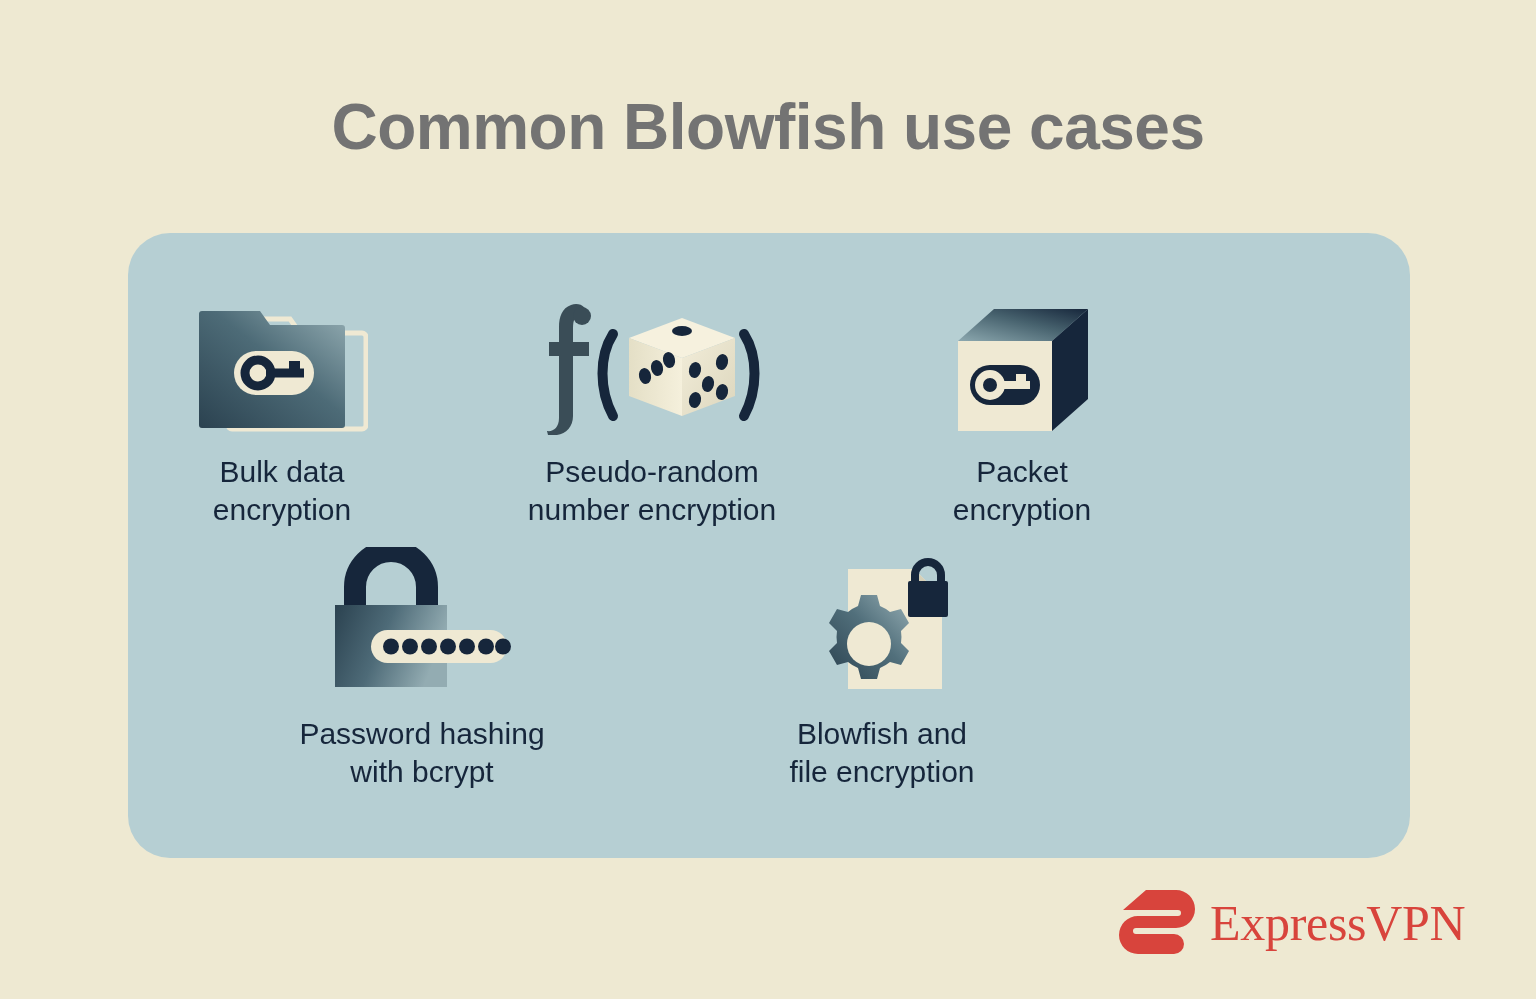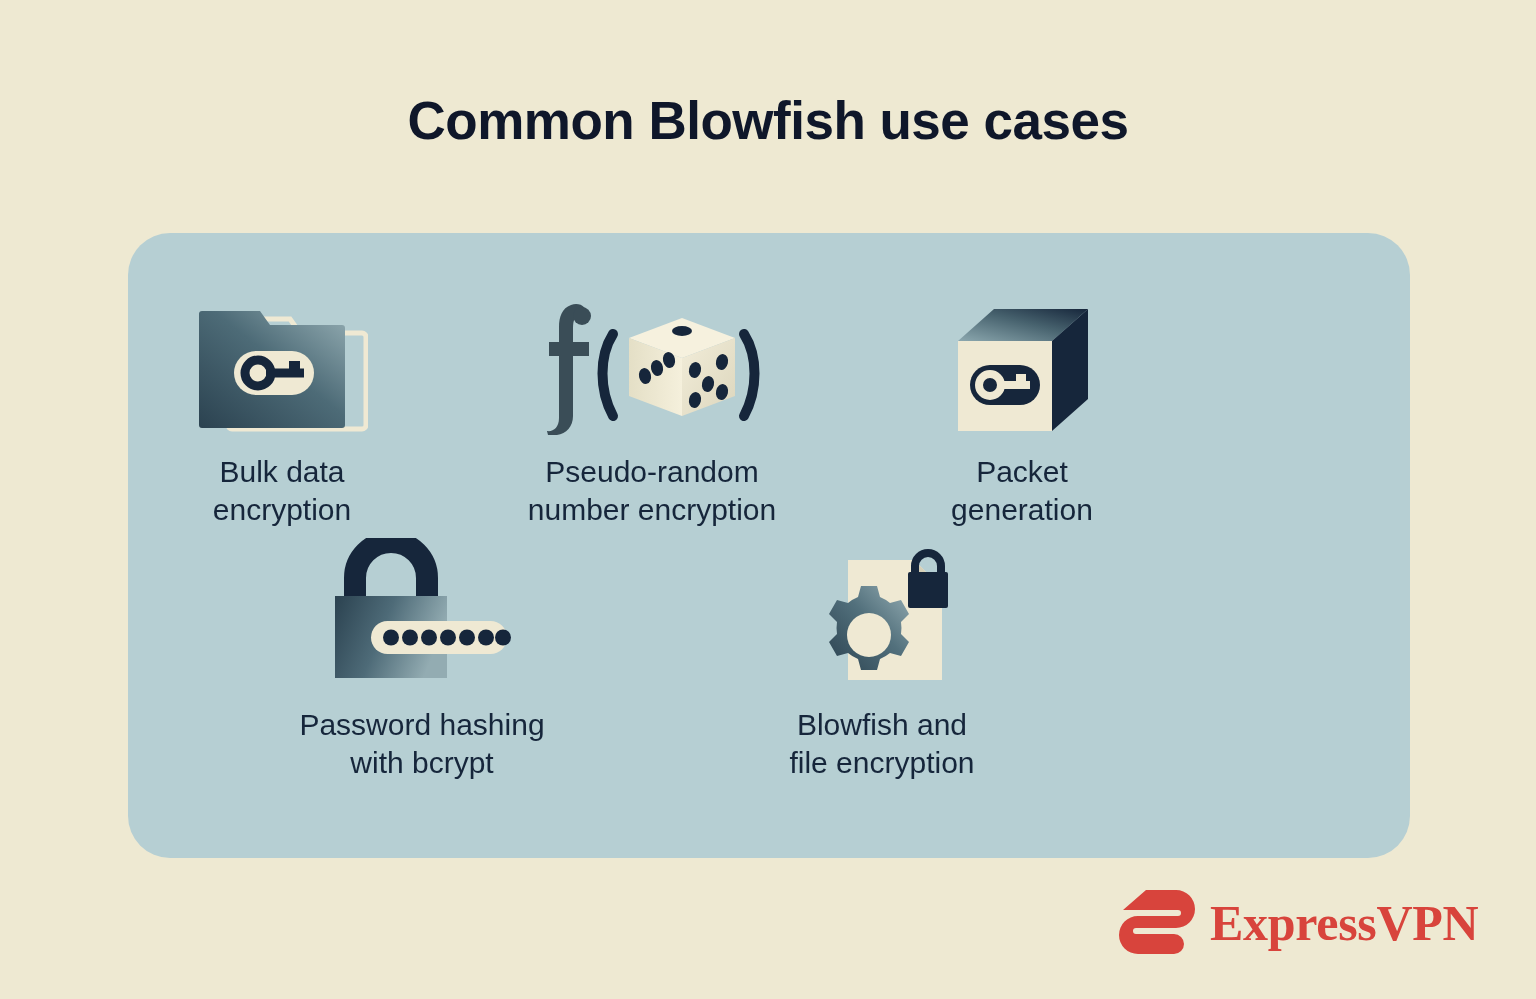--- a/index.html
+++ b/index.html
@@ -15,24 +15,24 @@
     position: relative;
   }
 
   
   #page-title {
     position: absolute;
     top: 92px;
     left: 0;
     width: 1536px;
     text-align: center;
-    font-size: 53px;
+    font-size: 64px;
     font-weight: bold;
     letter-spacing: -0.5px;
-    color: #0f172a;
+    color: #737373;
     line-height: 1.1;
   }
 
   
   #use-case-card {
     position: absolute;
     left: 128px;
     top: 233px;
     width: 1282px;
     height: 625px;
@@ -41,21 +41,21 @@
   }
 
   .row {
     position: absolute;
     left: 0;
     width: 1048px;
     display: flex;
     justify-content: center;
   }
   .row-top { top: 52px; }
-  .row-bottom { top: 305px; }
+  .row-bottom { top: 314px; }
 
   .use-case {
     width: 300px;
     display: flex;
     flex-direction: column;
     align-items: center;
   }
   .row-top .use-case:nth-child(1) { margin-right: 70px; }
   .row-top .use-case:nth-child(2) { margin-right: 70px; }
   .row-bottom .use-case:nth-child(1) { margin-right: 160px; }
@@ -81,21 +81,21 @@
   #expressvpn-logo {
     position: absolute;
     left: 1118px;
     top: 888px;
     display: flex;
     align-items: center;
   }
   #expressvpn-wordmark {
     font-family: "Liberation Serif", serif;
     font-size: 50px;
-    font-weight: bold;
+    font-weight: normal;
     color: #D8443C;
     margin-left: 14px;
     letter-spacing: -0.3px;
   }
 </style>
 </head>
 <body>
 
 <div id="page-title">Common Blowfish use cases</div>
 
@@ -193,21 +193,21 @@
           <rect x="6" y="36" width="94" height="90" fill="#EFE9D3"></rect>
 
           <rect x="18" y="60" width="70" height="40" rx="20" fill="#16263B"></rect>
 
           <circle cx="38" cy="80" r="11" fill="none" stroke="#EFE9D3" stroke-width="8"></circle>
           <rect x="45" y="76" width="33" height="8" fill="#EFE9D3"></rect>
           <rect x="64" y="69" width="10" height="8" fill="#EFE9D3"></rect>
         </svg>
       </div>
       <div class="use-case-label">Packet
-generation</div>
+encryption</div>
     </div>
 
   </div>
 
   <div class="row row-bottom">
 
     <div class="use-case">
       <div class="icon-wrap">
         <svg width="190" height="150" viewBox="0 0 190 150">
           <defs>

